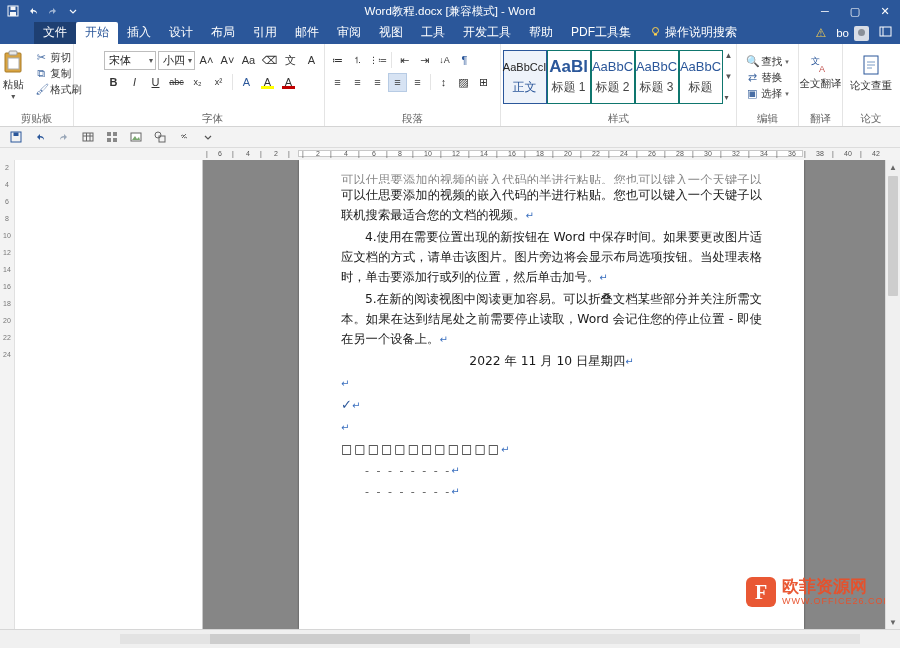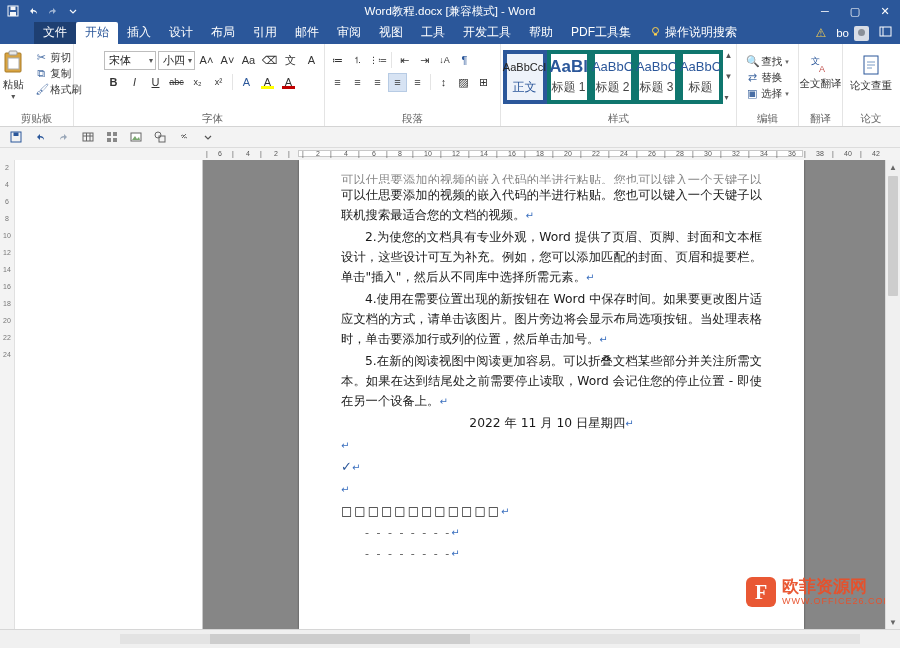--- a/index.html
+++ b/index.html
@@ -80,21 +80,21 @@
   .swatch{width:13px;height:3px;display:block;margin-top:-2px;}
 
   
   .paragrp{width:176px;}
   .prow{display:flex;align-items:center;gap:1px;height:22px;}
 
   
   .stylesgrp{width:236px;}
   .gallery{display:flex;align-items:stretch;gap:0;}
   .stile{
-    width:44px;height:54px;border:4px solid #0f766e;display:flex;flex-direction:column;
+    width:44px;height:54px;border:1px solid #0f766e;display:flex;flex-direction:column;
     align-items:center;justify-content:center;box-sizing:border-box;background:#fff;
   }
   .stile.sel{border-color:#2b579a;background:#eef3fa;}
   .stile .sp{font-size:13px;color:#2b579a;line-height:16px;white-space:nowrap;}
   .stile .sp.n{color:#222;font-size:11px;}
   .stile .sp.h1{font-size:17px;}
   .stile .sn{font-size:12px;color:#444;margin-top:4px;white-space:nowrap;}
   .stile .sn.blue{color:#2b579a;}
   .galnav{display:flex;flex-direction:column;justify-content:space-between;padding:1px 2px;}
   .galnav span{font-size:8px;color:#555;line-height:10px;}
@@ -563,21 +563,20 @@
         <span>24</span>
       </div>
       <div class="navpane"></div>
     </div>
 
     <div class="docarea">
       <div class="page">
         <div class="ptext">
           <p style="opacity:.55;height:14px;overflow:hidden;">可以仕思要添加的视频的嵌入代码的半进行粘贴。您也可以键入一个天键子以联机搜索最适合您的文档的视频。</p>
           <p><span>可以仕思要添加的视频的嵌入代码的半进行粘贴。您也可以键入一个天键子以联机搜索最适合您的文档的视频。</span><span class="pmark">↵</span></p>
-          <p class="ind"><span>2.为使您的文档具有专业外观，Word 提供了页眉、页脚、封面和文本框设计，这些设计可互为补充。例如，您可以添加匹配的封面、页眉和提要栏。单击"插入"，然后从不同库中选择所需元素。</span><span class="pmark">↵</span></p>
           <p class="ind"><span>4.使用在需要位置出现的新按钮在 Word 中保存时间。如果要更改图片适应文档的方式，请单击该图片。图片旁边将会显示布局选项按钮。当处理表格时，单击要添加行或列的位置，然后单击加号。</span><span class="pmark">↵</span></p>
           <p class="ind"><span>5.在新的阅读视图中阅读更加容易。可以折叠文档某些部分并关注所需文本。如果在达到结尾处之前需要停止读取，Word 会记住您的停止位置 - 即使在另一个设备上。</span><span class="pmark">↵</span></p>
           <p class="centered"><span>2022 年 11 月 10 日星期四</span><span class="pmark">↵</span></p>
           <p><span class="pmark">↵</span></p>
           <p><span class="checkmark">✓</span><span class="pmark">↵</span></p>
           <p><span class="pmark">↵</span></p>
           <p class="boxline"><span>□□□□□□□□□□□□</span><span class="pmark">↵</span></p>
           <p class="dots" style="padding-left:24px;"><span>- - - - - - - -</span><span class="pmark">↵</span></p>
           <p class="dots" style="padding-left:24px;"><span>- - - - - - - -</span><span class="pmark">↵</span></p>
           <p class="dots" style="padding-left:24px;"></p>

